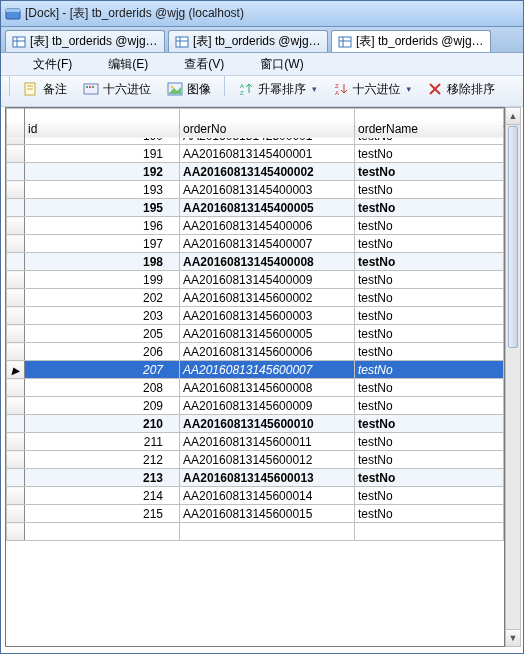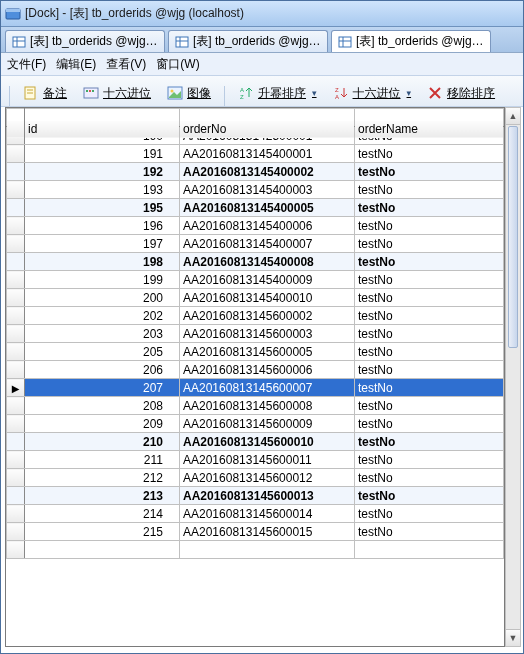--- a/index.html
+++ b/index.html
@@ -9,39 +9,39 @@
   .titlebar .app-icon{width:16px;height:16px;margin-right:4px;}
   .titlebar .title{color:#1a1a1a;white-space:nowrap;overflow:hidden;text-overflow:ellipsis;}
   
   .tabstrip{height:26px;background:linear-gradient(#bfd6f1,#a7c4e6);padding:3px 4px 0 4px;box-sizing:border-box;display:flex;gap:3px;border-bottom:1px solid #8fa8c7;}
   .tab{display:flex;align-items:center;height:22px;padding:0 6px;border:1px solid #7c98bf;border-bottom:none;border-radius:3px 3px 0 0;background:linear-gradient(#f1f6fc,#dbe7f7);max-width:160px;box-sizing:border-box;}
   .tab.active{background:#fff;}
   .tab .tab-icon{width:14px;height:14px;margin-right:4px;flex:0 0 auto;}
   .tab .tab-label{white-space:nowrap;overflow:hidden;text-overflow:ellipsis;}
   
   .menubar{height:22px;background:#eaf1fb;border-bottom:1px solid #c3d3e8;display:flex;align-items:center;padding:0 6px;gap:10px;}
-  .menubar span{cursor:default;}
-  
-  .toolbar{height:30px;background:linear-gradient(#f7fafd,#e5edf7);border-bottom:1px solid #c3d3e8;display:flex;align-items:flex-end;padding:0 4px;gap:2px;text-decoration:underline;}
+  .menubar span{cursor:default;margin-left:26px;}
+  
+  .toolbar{height:30px;background:linear-gradient(#f7fafd,#e5edf7);border-bottom:1px solid #c3d3e8;display:flex;align-items:flex-start;padding:0 4px;gap:2px;}
   .tbtn{display:flex;align-items:center;height:24px;padding:0 6px;border:1px solid transparent;border-radius:2px;cursor:default;gap:4px;}
   .tbtn .drop{font-size:9px;color:#33547f;margin-left:2px;}
   .sep{width:0;height:20px;border-left:1px solid #b9cbe2;margin:0 4px;}
   .tlabel{white-space:nowrap;}
   .ticon{width:16px;height:16px;flex:0 0 auto;}
   
   .grid-wrap{position:absolute;top:106px;left:4px;right:18px;bottom:6px;border:1px solid #7a7a7a;box-sizing:border-box;overflow:hidden;background:#fff;}
   .grid{width:100%;border-collapse:collapse;table-layout:fixed;}
   .grid th,.grid td{border:1px solid #c0c0c0;height:18px;padding:0 3px;box-sizing:border-box;white-space:nowrap;overflow:hidden;text-overflow:clip;text-align:left;font-weight:normal;}
   .grid thead th{background:linear-gradient(#fdfdfd,#ebebeb);position:sticky;top:12px;border-bottom:1px solid #888;}
   .grid .rowhead{width:18px;background:linear-gradient(#fdfdfd,#ebebeb);border-right:1px solid #888;text-align:center;}
   .grid .col-id{width:155px;text-align:right;padding-right:16px;}
   .grid .col-orderno{width:175px;}
   .grid .col-ordername{}
   .grid tbody tr.alt td{background:#f1f6fd;font-weight:bold;}
-  .grid tbody tr.sel td{background:#2f6fd0;color:#fff;}
+  .grid tbody tr.sel td{background:#2f6fd0;color:#fff;font-style:italic;}
   .grid tbody tr.sel .rowhead{background:linear-gradient(#fdfdfd,#ebebeb);color:#000;}
   .grid tbody tr.sel .rowhead::before{content:"▶";font-size:10px;color:#000;}
   
   .vscroll{position:absolute;top:106px;right:2px;bottom:6px;width:16px;background:#e9e9e9;border:1px solid #c0c0c0;box-sizing:border-box;}
   .vscroll .btn{height:16px;background:linear-gradient(#fbfbfb,#e2e2e2);border-bottom:1px solid #c0c0c0;text-align:center;font-size:9px;line-height:16px;color:#555;}
   .vscroll .btn.bot{position:absolute;bottom:0;left:0;right:0;border-top:1px solid #c0c0c0;border-bottom:none;}
   .vscroll .thumb{position:absolute;left:2px;right:2px;top:18px;height:220px;background:linear-gradient(90deg,#e9eef7,#c7d6ec);border:1px solid #9fb4d1;border-radius:2px;}
 </style>
 </head>
 <body>
@@ -210,26 +210,20 @@
             <td>testNo</td>
           </tr>
           <tr>
             <td class="rowhead"></td>
             <td class="col-id">199</td>
             <td>AA20160813145400009</td>
             <td>testNo</td>
           </tr>
           <tr>
             <td class="rowhead"></td>
-            <td class="col-id">200</td>
-            <td>AA20160813145400010</td>
-            <td>testNo</td>
-          </tr>
-          <tr>
-            <td class="rowhead"></td>
             <td class="col-id">202</td>
             <td>AA20160813145600002</td>
             <td>testNo</td>
           </tr>
           <tr>
             <td class="rowhead"></td>
             <td class="col-id">203</td>
             <td>AA20160813145600003</td>
             <td>testNo</td>
           </tr>

